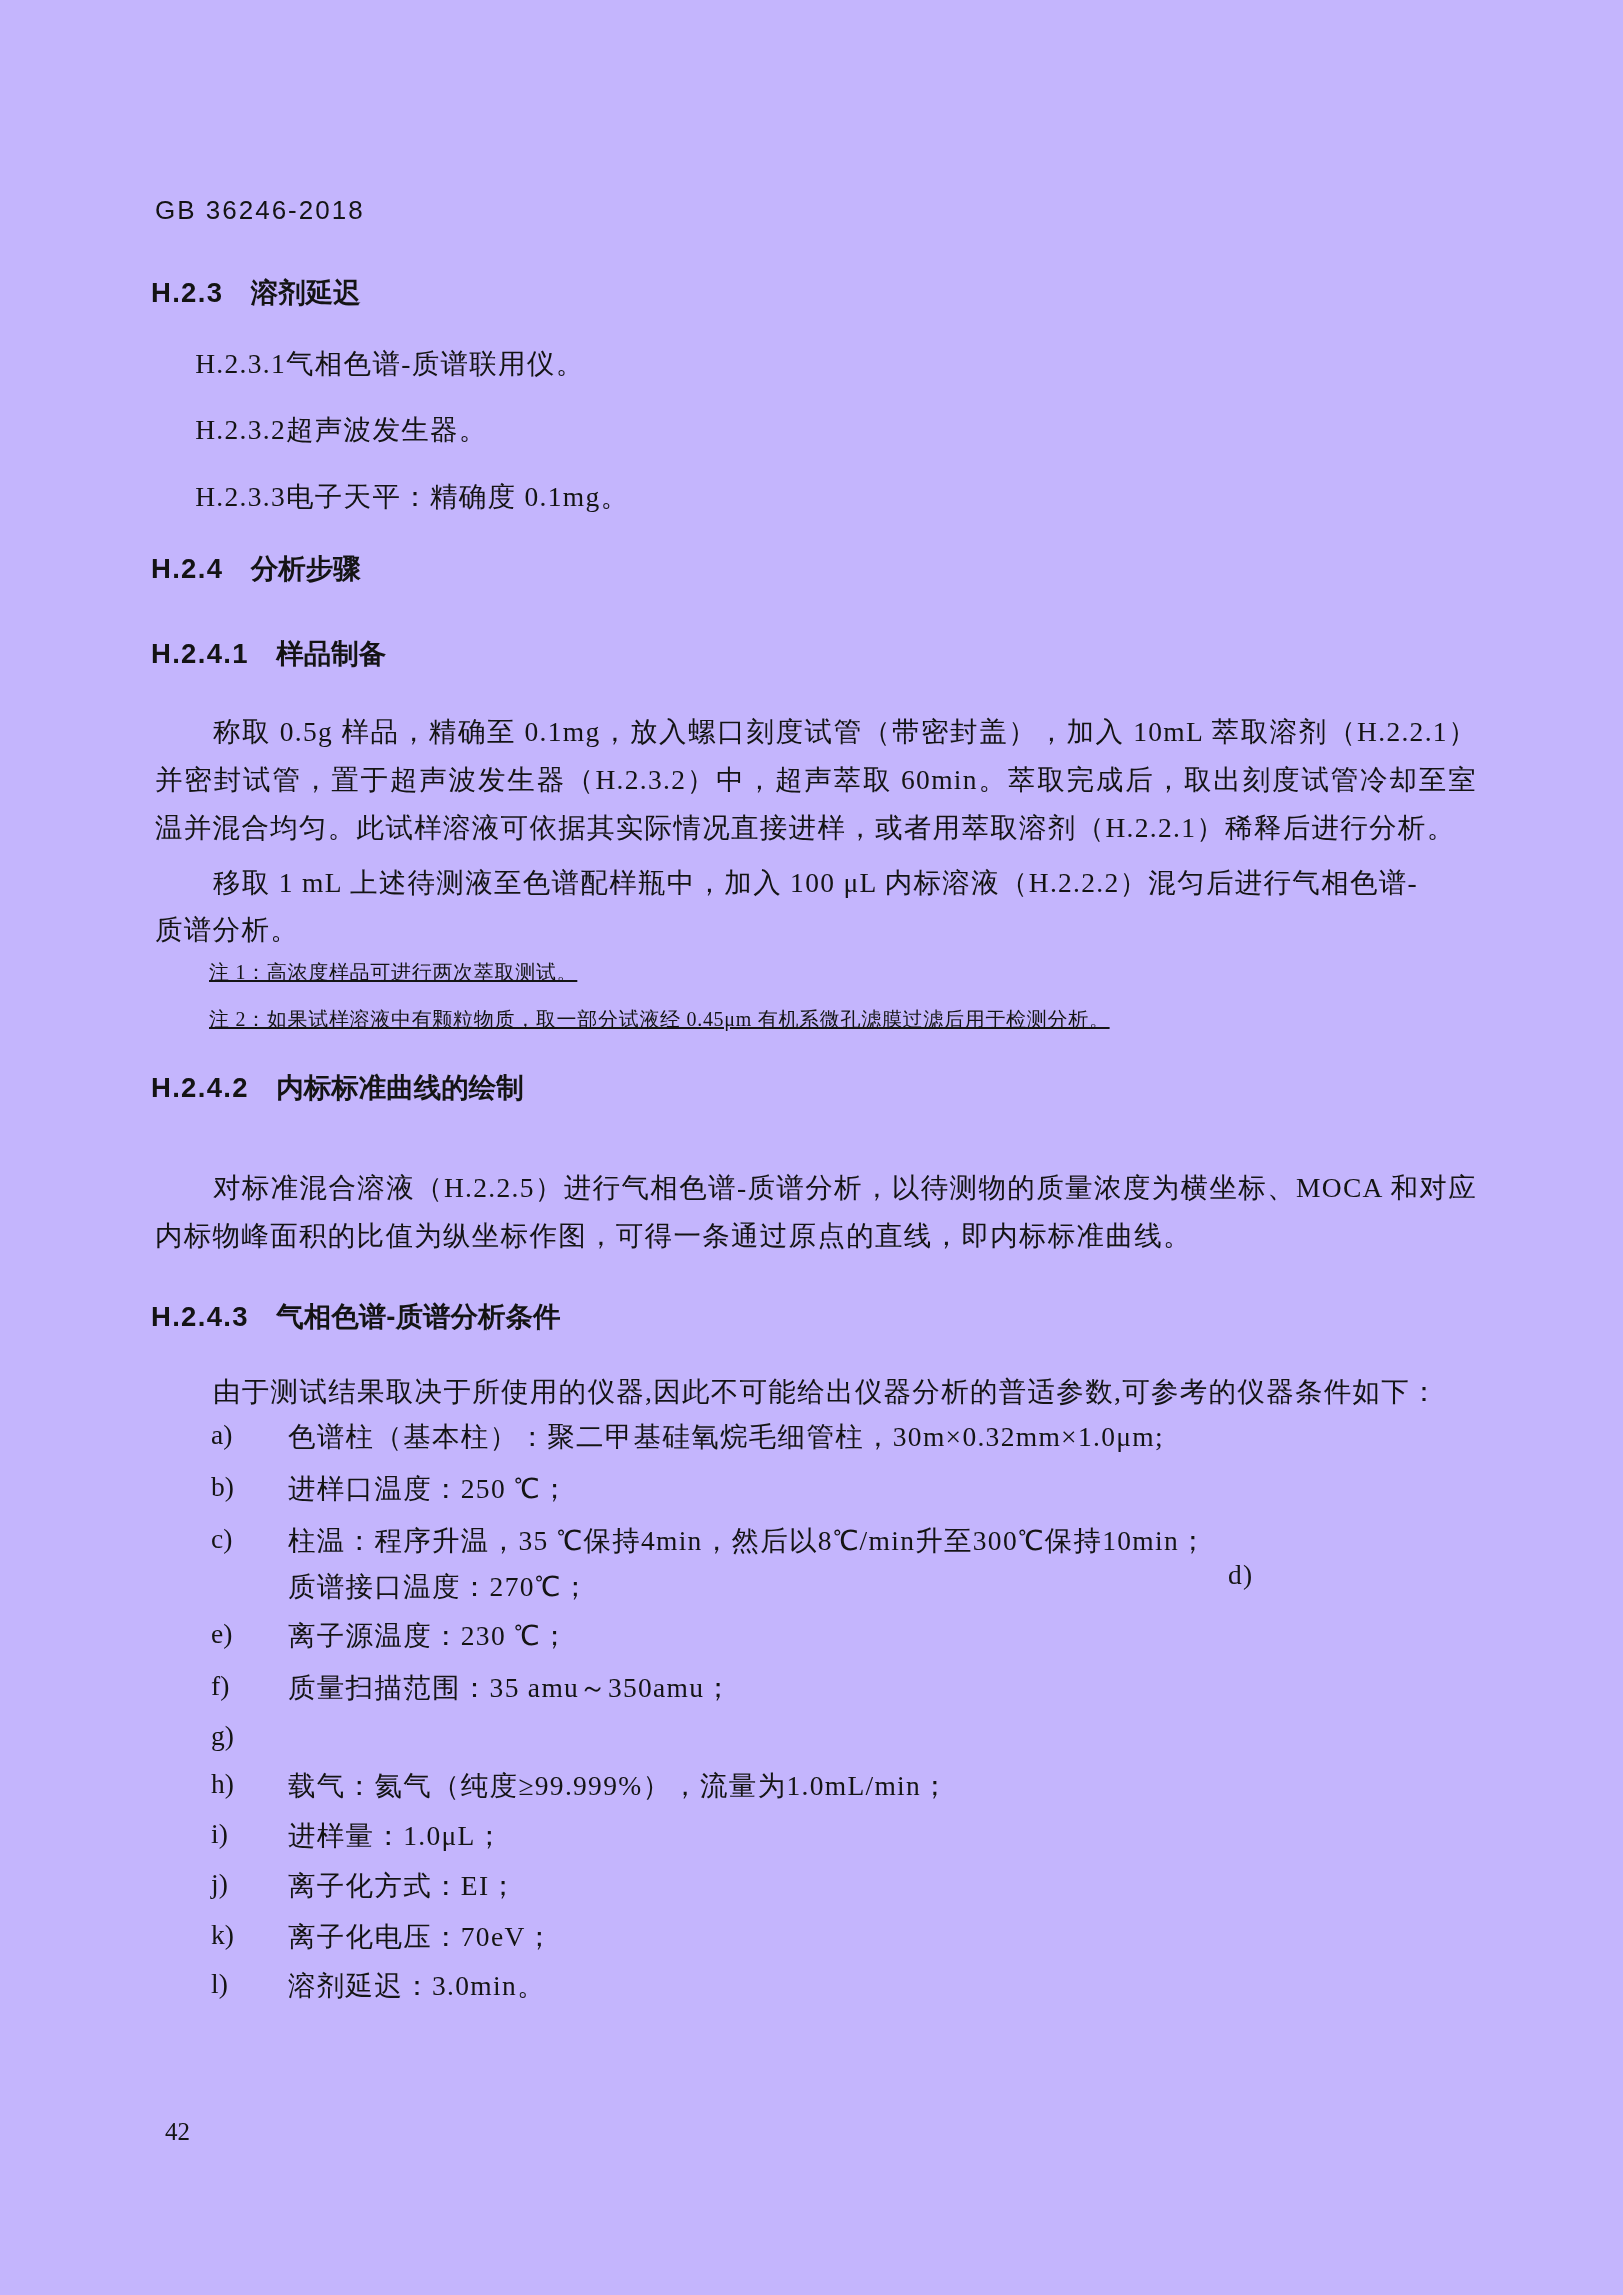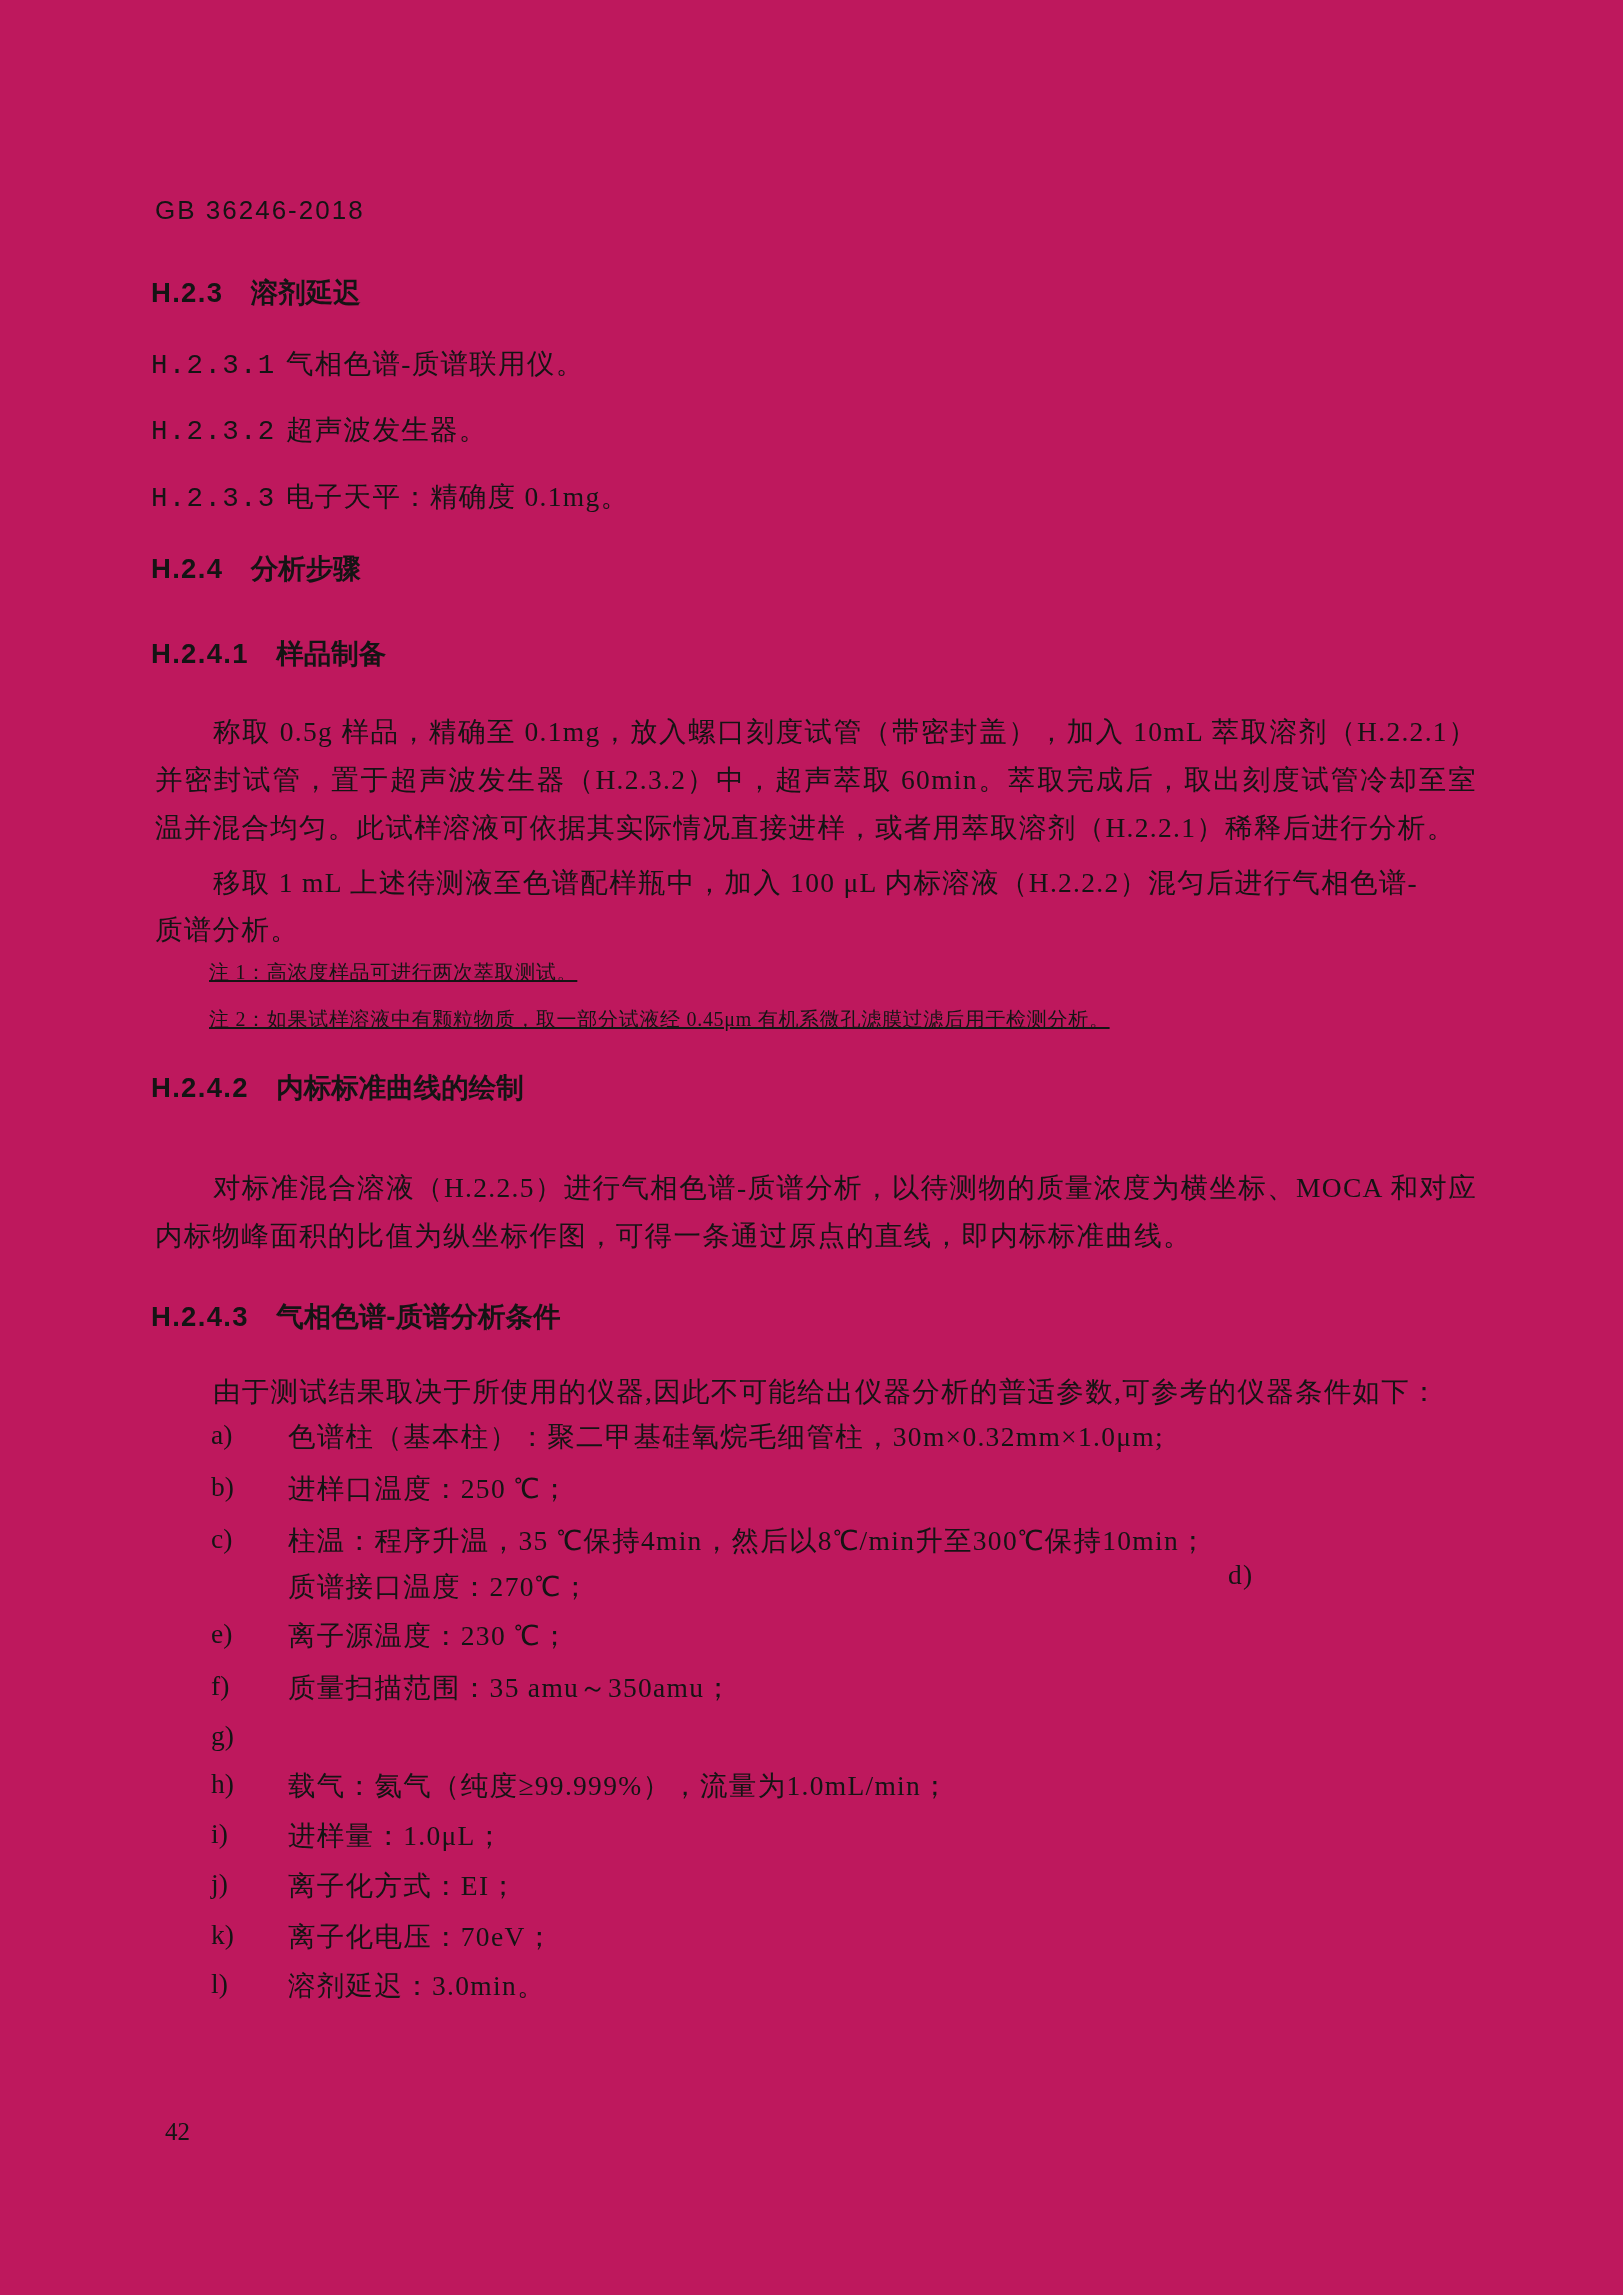--- a/index.html
+++ b/index.html
@@ -4,21 +4,21 @@
 <style>
   html, body {
     margin: 0;
     padding: 0;
     background: #ffffff;
   }
   .page {
     position: relative;
     width: 1623px;
     height: 2295px;
-    background: #be185d;
+    background: #c4b5fd;
     color: #141414;
     font-family: "Liberation Serif", serif;
     overflow: hidden;
   }
   
   .std-code {
     position: absolute;
     left: 155px;
     top: 195px;
     font-family: "Liberation Sans", sans-serif;
@@ -44,22 +44,23 @@
   .clause {
     position: absolute;
     left: 151px;
     font-size: 27.5px;
     white-space: nowrap;
     letter-spacing: 1.3px;
   }
   .clause .num {
     display: inline-block;
     width: 135px;
-    font-family: Liberation Mono, monospace;
-    letter-spacing: 1.3px;
+    font-family: Liberation Serif, serif;
+    letter-spacing: 1.3px;
+    text-align: right;
   }
   
   .par {
     position: absolute;
     left: 155px;
     width: 1322px;
     font-size: 27.5px;
     line-height: 48px;
     text-align: justify;
     letter-spacing: 1.3px;

